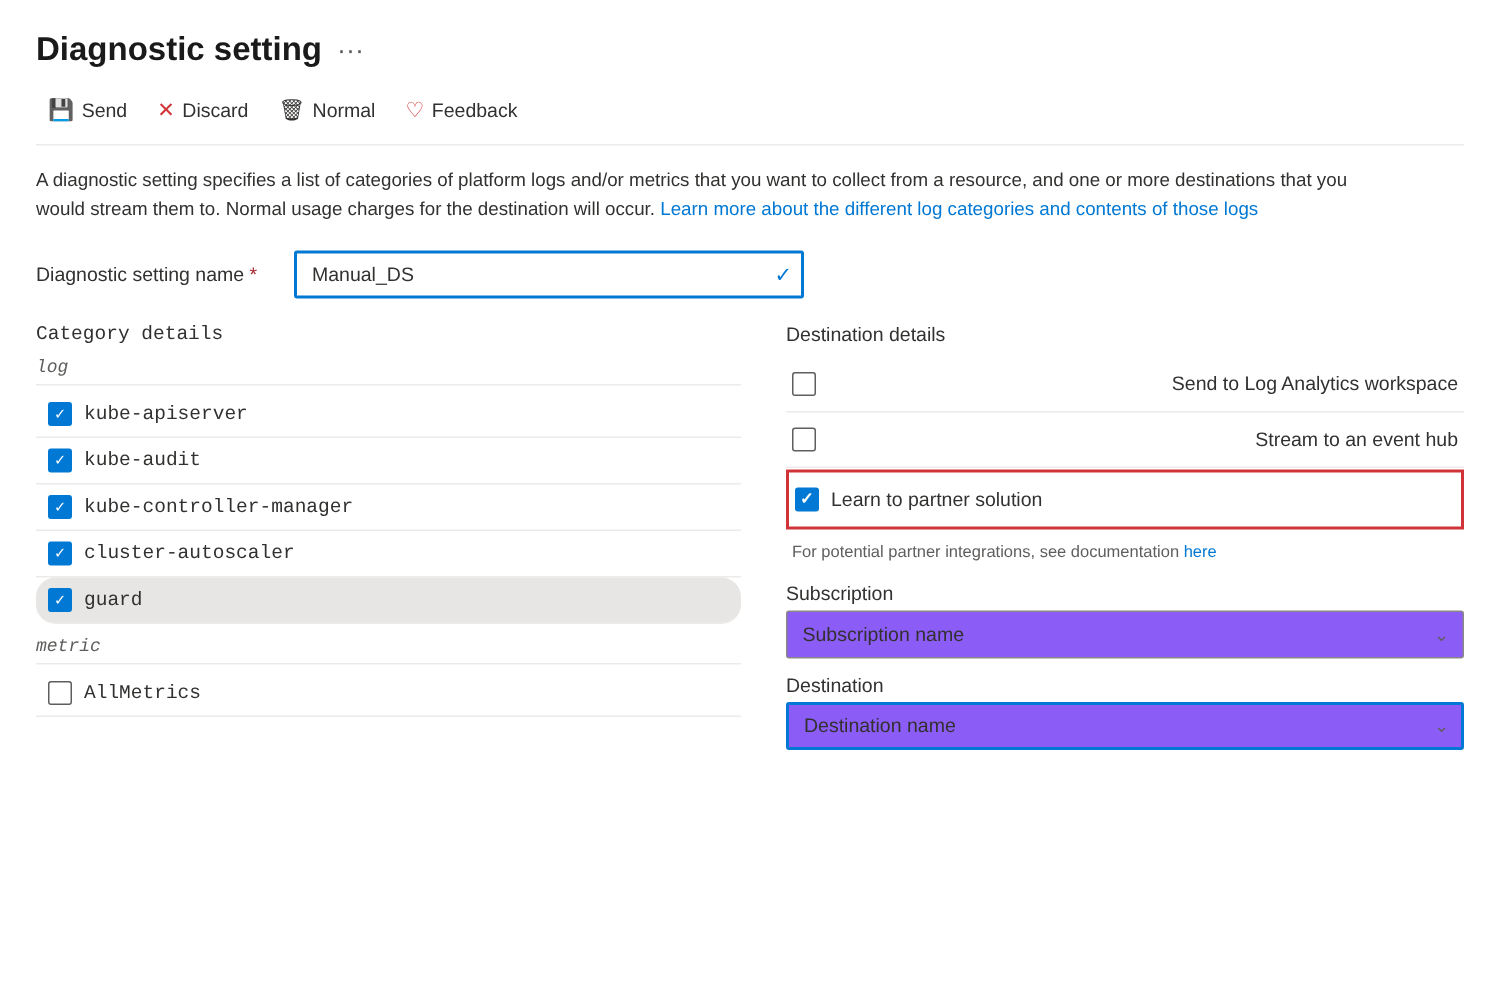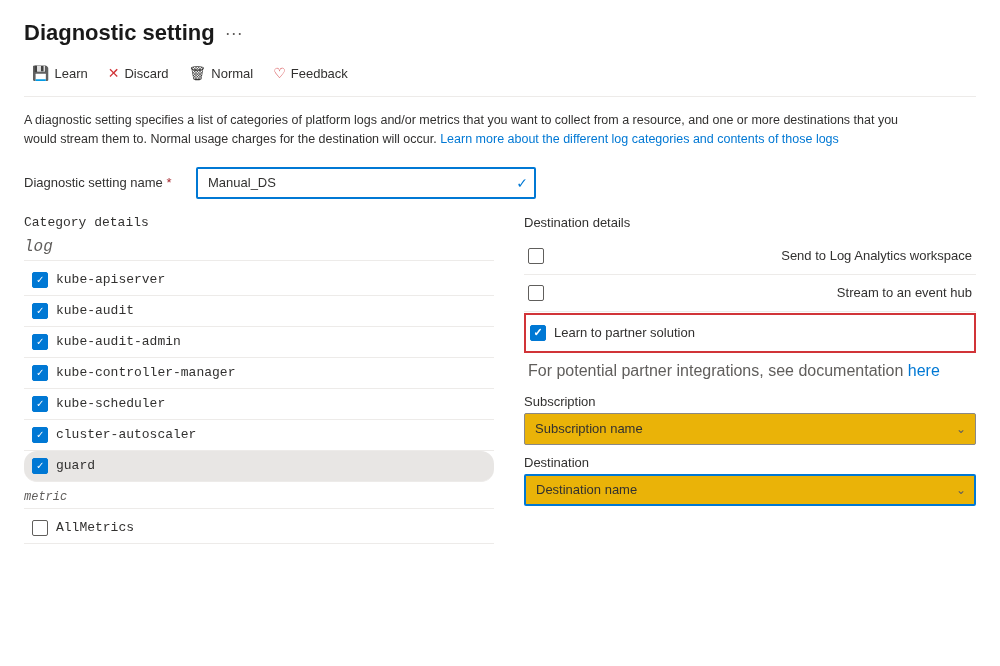--- a/index.html
+++ b/index.html
@@ -127,21 +127,21 @@
       font-size: 13px;
       font-weight: 500;
       color: #323130;
       margin-bottom: 8px;
     }
 
     .log-section {
       margin-bottom: 6px;
     }
     .log-section-label {
-      font-size: 16px;
+      font-size: 12px;
       color: #605e5c;
       font-style: italic;
       margin-bottom: 4px;
       padding-bottom: 4px;
       border-bottom: 1px solid #edebe9;
       display: block;
     }
 
     .checkbox-row {
       display: flex;
@@ -211,21 +211,21 @@
       gap: 8px;
       padding: 10px 4px;
       border-bottom: 1px solid #edebe9;
       border: 2px solid #d13438;
       cursor: pointer;
       background: #fff;
       margin: 1px 0;
     }
 
     .partner-info {
-      font-size: 16px;
+      font-size: 11px;
       color: #605e5c;
       padding: 8px 4px 4px 4px;
     }
     .partner-info a {
       color: #0078d4;
       text-decoration: none;
     }
 
     .dropdown-group {
       margin-top: 10px;
@@ -238,21 +238,21 @@
       display: block;
     }
     .dropdown {
       width: 100%;
       height: 32px;
       border: 1px solid #8a8886;
       border-radius: 2px;
       padding: 4px 10px;
       font-size: 13px;
       color: #323130;
-      background: #eab308;
+      background: #8b5cf6;
       appearance: none;
       -webkit-appearance: none;
       cursor: pointer;
       outline: none;
     }
 
     .dropdown-wrapper {
       position: relative;
     }
     .dropdown-arrow {
@@ -273,21 +273,21 @@
 <body>
 
 <div class="page-title">
   <h1>Diagnostic setting</h1>
   <span class="ellipsis">···</span>
 </div>
 
 <div class="toolbar">
   <button class="toolbar-btn save">
     <span class="icon">💾</span>
-    <span>Learn</span>
+    <span>Send</span>
   </button>
   <button class="toolbar-btn discard">
     <span class="icon">✕</span>
     <span>Discard</span>
   </button>
   <button class="toolbar-btn delete">
     <span class="icon">🗑</span>
     <span>Normal</span>
   </button>
   <button class="toolbar-btn feedback">
@@ -323,29 +323,21 @@
           <div class="checkbox-row">
             <div class="checkbox checked"></div>
             <span class="checkbox-label">kube-apiserver</span>
           </div>
           <div class="checkbox-row">
             <div class="checkbox checked"></div>
             <span class="checkbox-label">kube-audit</span>
           </div>
           <div class="checkbox-row">
             <div class="checkbox checked"></div>
-            <span class="checkbox-label">kube-audit-admin</span>
-          </div>
-          <div class="checkbox-row">
-            <div class="checkbox checked"></div>
             <span class="checkbox-label">kube-controller-manager</span>
-          </div>
-          <div class="checkbox-row">
-            <div class="checkbox checked"></div>
-            <span class="checkbox-label">kube-scheduler</span>
           </div>
           <div class="checkbox-row">
             <div class="checkbox checked"></div>
             <span class="checkbox-label">cluster-autoscaler</span>
           </div>
           <div class="checkbox-row highlighted">
             <div class="checkbox checked"></div>
             <span class="checkbox-label">guard</span>
           </div>
         </div>

